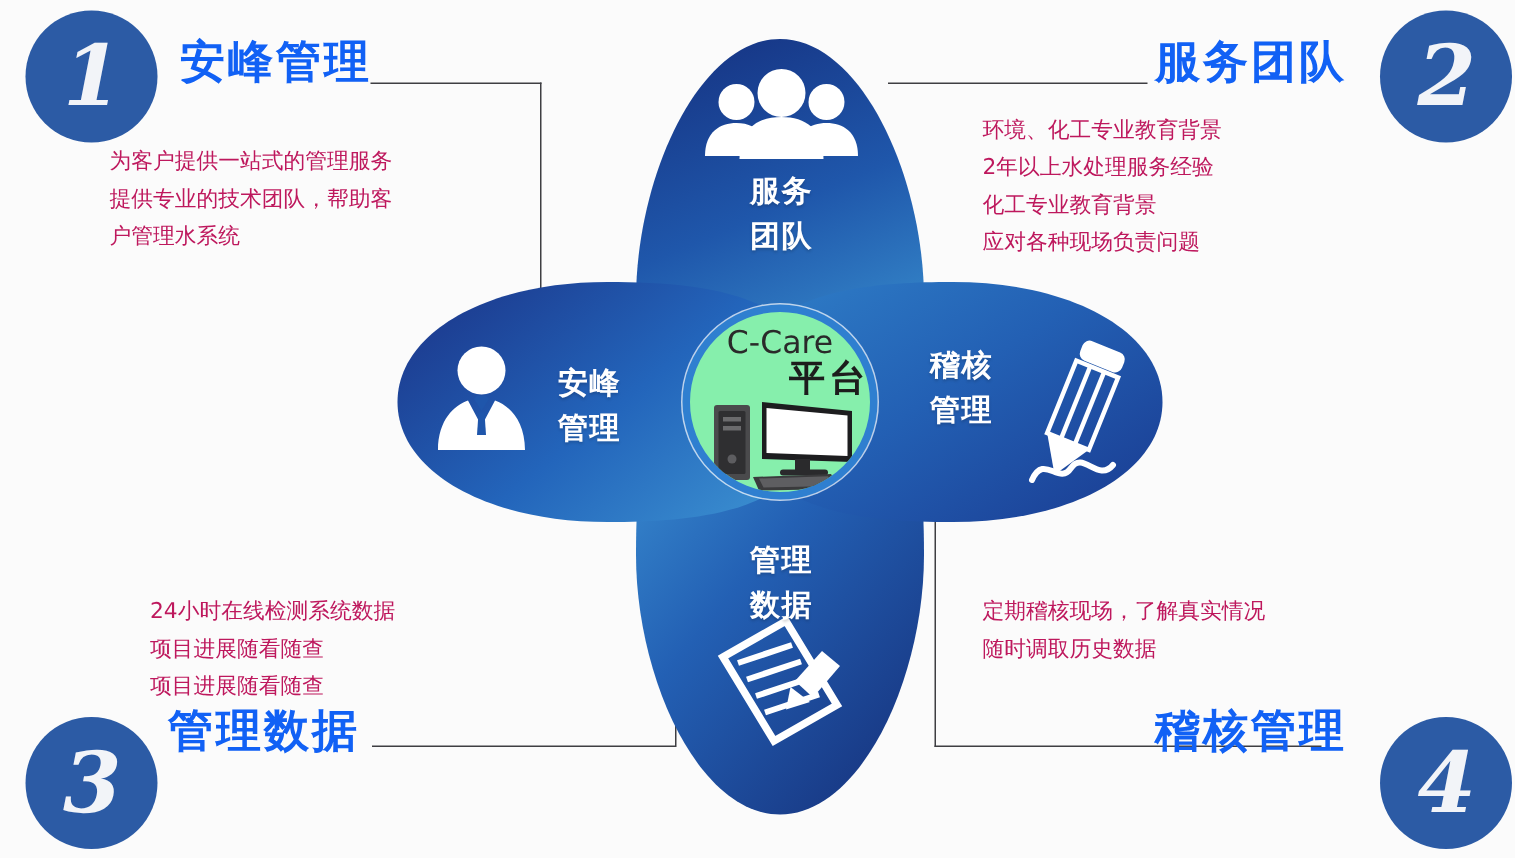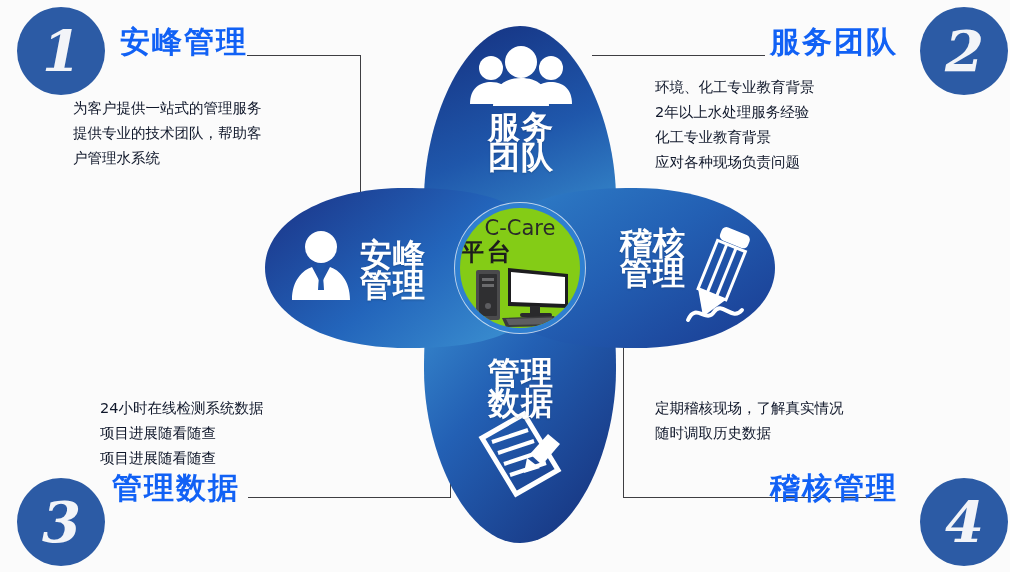--- a/index.html
+++ b/index.html
@@ -42,21 +42,21 @@
     line-height:1;
   }
   #title1{left:120px;top:27px;}
   #title2{left:770px;top:27px;}
   #title3{left:112px;top:473px;}
   #title4{left:770px;top:473px;}
 
   
   .q-body{
     position:absolute;
-    color:#0f172a;
+    color:#be185d;
     font-size:14.5px;
     line-height:25px;
     white-space:nowrap;
   }
   #body1{left:73px;top:96px;}
   #body2{left:655px;top:75px;}
   #body3{left:100px;top:396px;}
   #body4{left:655px;top:396px;}
 
   
@@ -64,21 +64,21 @@
   .line.h{height:1px;}
   .line.v{width:1px;}
 
   
   .petal{position:absolute;}
   .petal svg{display:block;overflow:visible;}
   .petal-label{
     position:absolute;
     color:#ffffff;
     font-weight:700;
-    font-size:32px;
+    font-size:20px;
     line-height:30px;
     letter-spacing:1px;
     text-align:center;
     white-space:pre-line;
     text-shadow:0 1px 2px rgba(0,0,0,.18);
     user-select:none;
   }
   #petal-top .petal-label{left:476px;top:112px;width:90px;}
   #petal-bottom .petal-label{left:476px;top:358px;width:90px;}
   #petal-left .petal-label{left:348px;top:240px;width:90px;text-align:center;}
@@ -90,39 +90,39 @@
   #icon-person{left:288px;top:228px;}
   #icon-pencil{left:682px;top:222px;}
   #icon-clipboard{left:472px;top:408px;}
 
   
   #hub{
     position:absolute;
     left:455px;top:203px;
     width:130px;height:130px;
     border-radius:50%;
-    background:#84cc16;
+    background:#86efac;
     border:5px solid #2f7fd0;
     box-sizing:border-box;
     box-shadow:0 0 0 1px rgba(255,255,255,.7);
     overflow:hidden;
   }
   #hub-title{
     position:absolute;left:0;right:0;top:9px;
     text-align:center;
     color:#2a2a2a;
     font-size:21px;
     font-weight:500;
     line-height:23px;
     white-space:nowrap;
     letter-spacing:0px;
   }
   #hub-sub{
     position:absolute;left:0;right:0;top:31px;
-    text-align:left;
+    text-align:right;
     color:#1d1d1d;
     font-size:24px;
     font-weight:700;
     line-height:26px;
     letter-spacing:3px;
   }
   #hub-computer{position:absolute;left:14px;top:58px;}
 </style>
 </head>
 <body>

